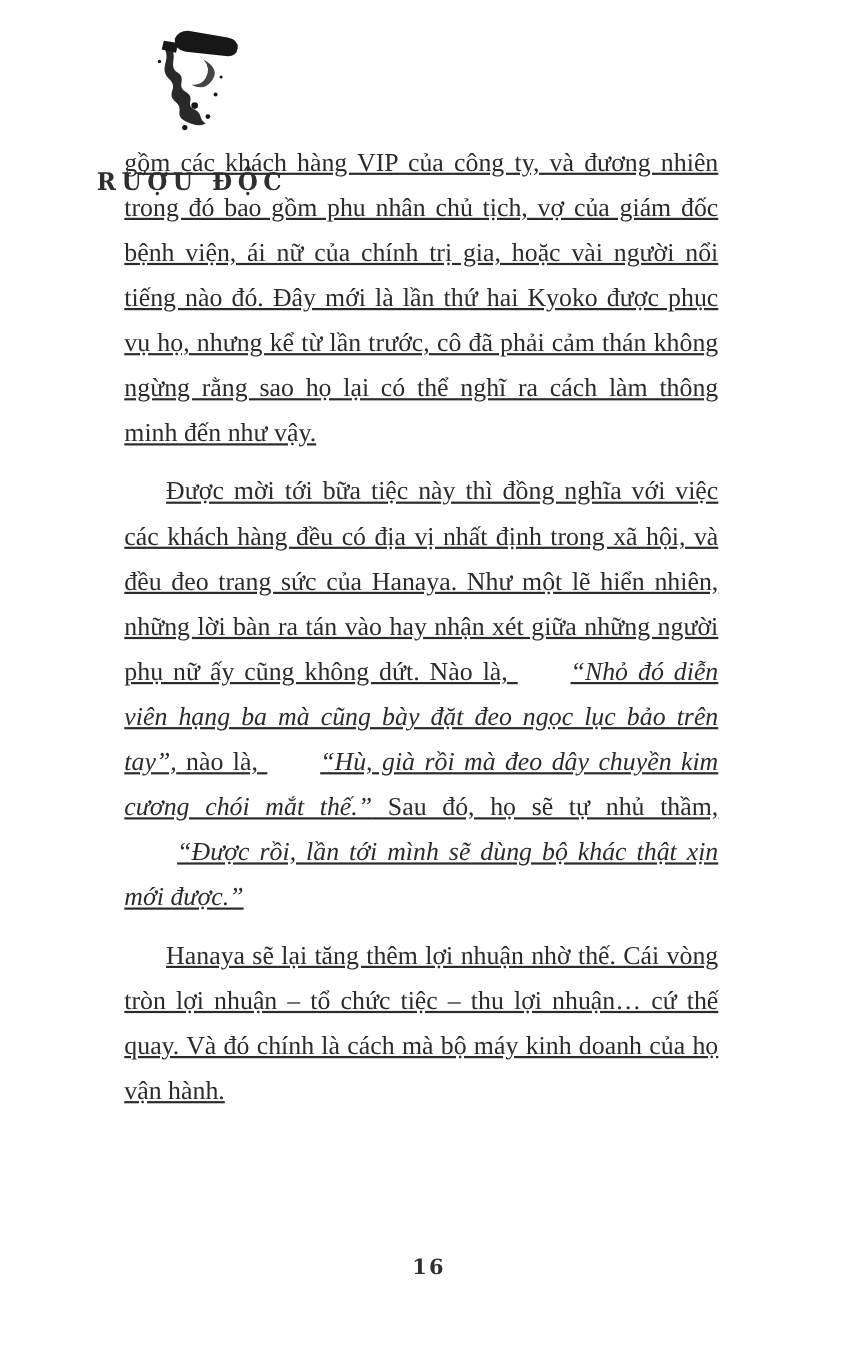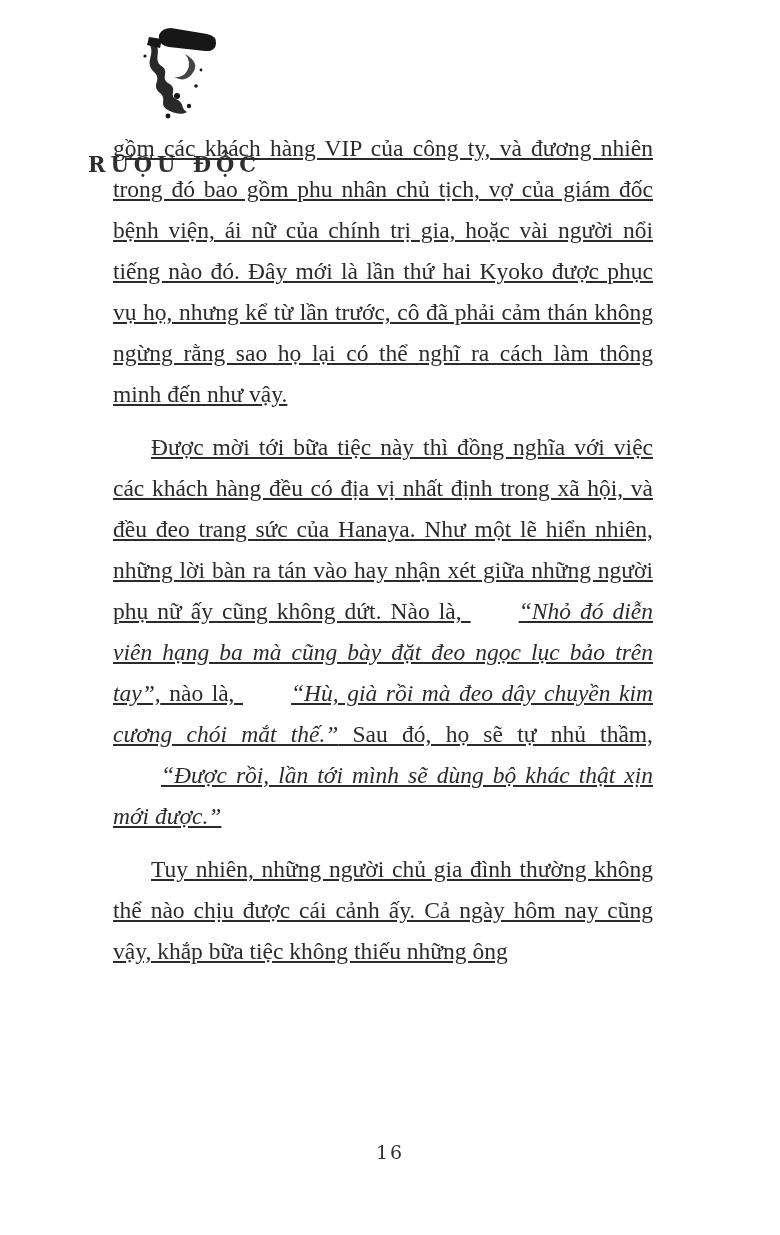--- a/index.html
+++ b/index.html
@@ -47,21 +47,21 @@
   }
   .text-body p.para.indent { text-indent: 38px; }
   .text-body span.italic { font-style: italic; margin-left: 48px; }
   .page-number {
     position: absolute;
     bottom: 72px;
     left: 0;
     width: 100%;
     text-align: center;
     font-family: "DejaVu Serif", serif;
-    font-weight: normal;
+    font-weight: bold;
     font-size: 19px;
     letter-spacing: 2px;
     color: #2f2f2f;
   }
 </style>
 </head>
 <body>
 
 <div class="page">
 
@@ -79,18 +79,18 @@
         <circle cx="22" cy="30" r="1.6"></circle>
         <circle cx="78" cy="44" r="1.4"></circle>
       </g>
     </svg>
     <div class="header-title">RƯỢU ĐỘC</div>
   </div>
 
   <div class="text-body">
       <p class="para"><span>gồm các khách hàng VIP của công ty, và đương nhiên trong đó bao gồm phu nhân chủ tịch, vợ của giám đốc bệnh viện, ái nữ của chính trị gia, hoặc vài người nổi tiếng nào đó. Đây mới là lần thứ hai Kyoko được phục vụ họ, nhưng kể từ lần trước, cô đã phải cảm thán không ngừng rằng sao họ lại có thể nghĩ ra cách làm thông minh đến như vậy.</span></p>
       <p class="para indent"><span>Được mời tới bữa tiệc này thì đồng nghĩa với việc các khách hàng đều có địa vị nhất định trong xã hội, và đều đeo trang sức của Hanaya. Như một lẽ hiển nhiên, những lời bàn ra tán vào hay nhận xét giữa những người phụ nữ ấy cũng không dứt. Nào là, </span><span class="italic">“Nhỏ đó diễn viên hạng ba mà cũng bày đặt đeo ngọc lục bảo trên tay”,</span><span> nào là, </span><span class="italic">“Hù, già rồi mà đeo dây chuyền kim cương chói mắt thế.”</span><span> Sau đó, họ sẽ tự nhủ thầm, </span><span class="italic">“Được rồi, lần tới mình sẽ dùng bộ khác thật xịn mới được.”</span></p>
-      <p class="para indent"><span>Tuy nhiên, những người chủ gia đình thường không thể nào chịu được cái cảnh ấy. Cả ngày hôm nay cũng vậy, khắp bữa tiệc không thiếu những ông</span></p>
+      <p class="para indent"><span>Hanaya sẽ lại tăng thêm lợi nhuận nhờ thế. Cái vòng tròn lợi nhuận – tổ chức tiệc – thu lợi nhuận… cứ thế quay. Và đó chính là cách mà bộ máy kinh doanh của họ vận hành.</span></p>
     </div>
 
   <div class="page-number">16</div>
 
 </div>
 
 </body></html>

